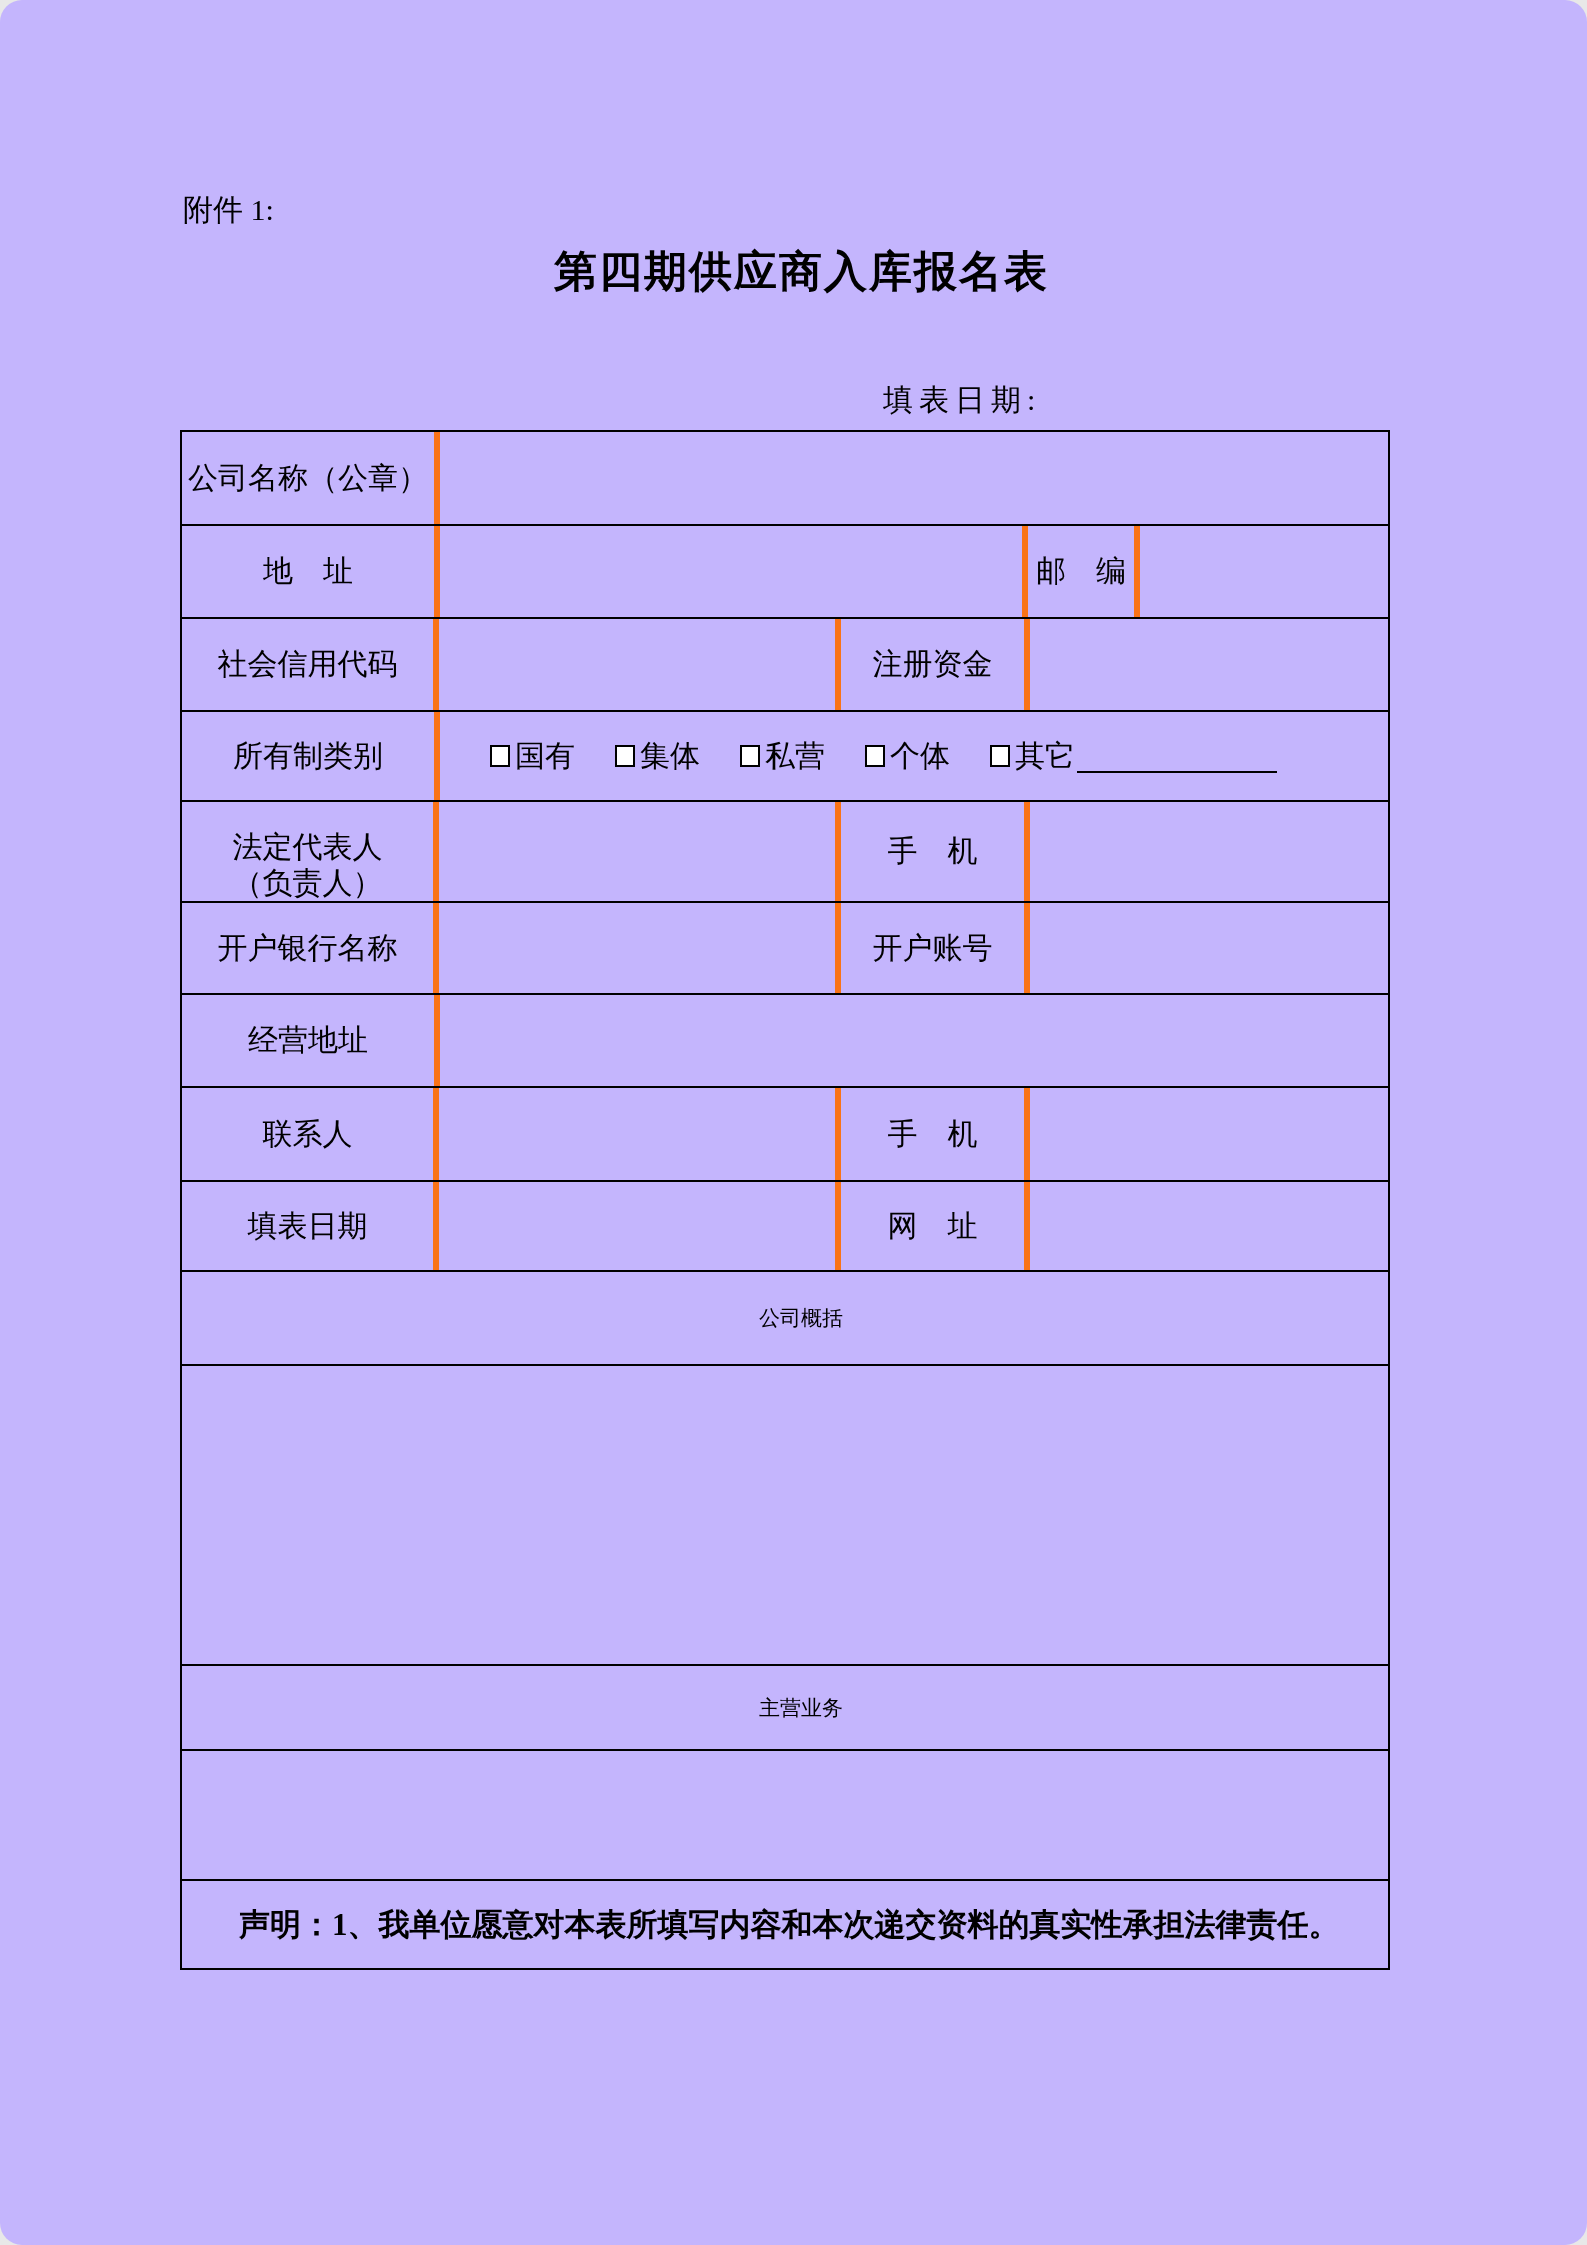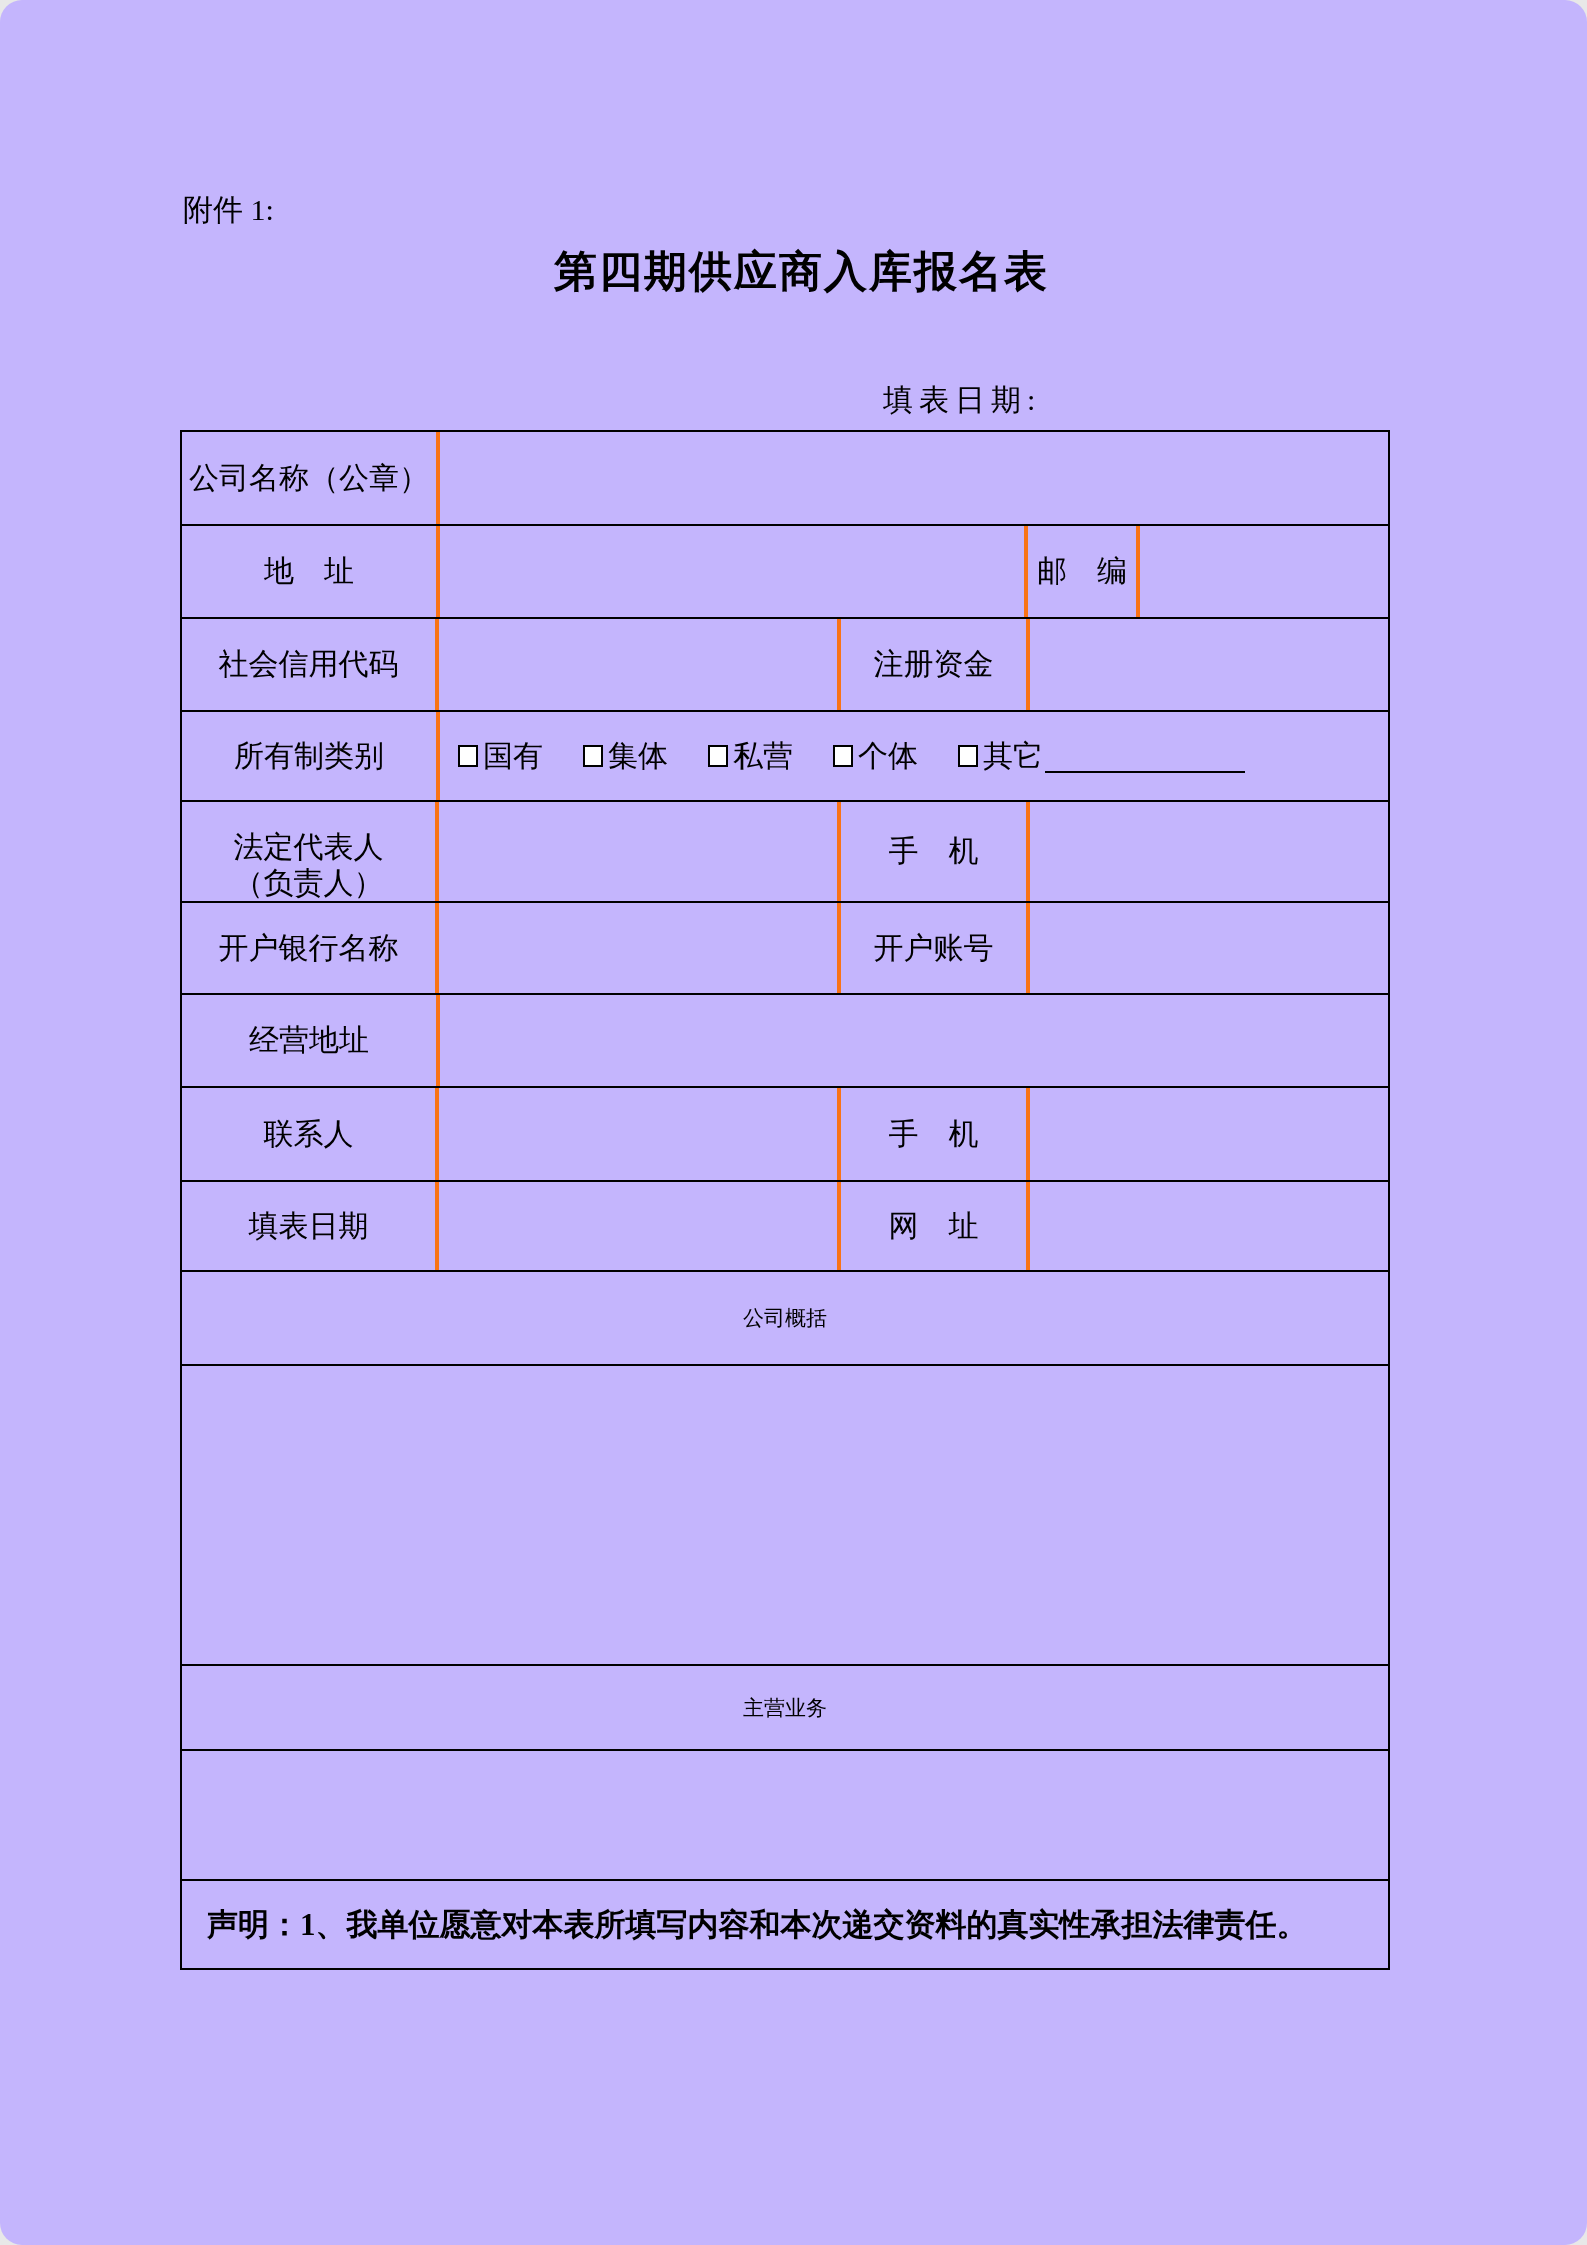--- a/index.html
+++ b/index.html
@@ -29,27 +29,27 @@
     font-size:30px; letter-spacing:6px;
   }
   .form-table {
     position:absolute; left:180px; top:430px;
     width:1210px;
     border:2px solid #000;
   }
   .row { display:flex; border-bottom:2px solid #000; }
   .row:last-child { border-bottom:none; }
   .cell {
-    border-right:4px solid #f97316;
+    border-right:6px solid #f97316;
     display:flex; align-items:center; justify-content:center;
     font-size:30px;
     overflow:hidden;
   }
   .cell.last { border-right:none; }
-  .cell.fill { flex:1; }
+  .cell.fill { flex:1;margin-left:32px; }
   .lbl { text-align:center; }
   .col-label { width:258px; }
   .b1 { width:588px; } .b2 { width:112px; } .b3 { width:227px; }
   .c1 { width:403px; } .c2 { width:190px; } .c3 { width:359px; }
   .h94{height:94px} .h93{height:93px} .h90{height:90px} .h101{height:101px}
   .h92{height:92px} .h300{height:300px} .h85{height:85px} .h130{height:130px} .h87{height:87px}
   .two-line { flex-direction:column; line-height:1.2;justify-content:flex-end; }
   .options-cell {
     justify-content:flex-start;
     padding-left:18px;

